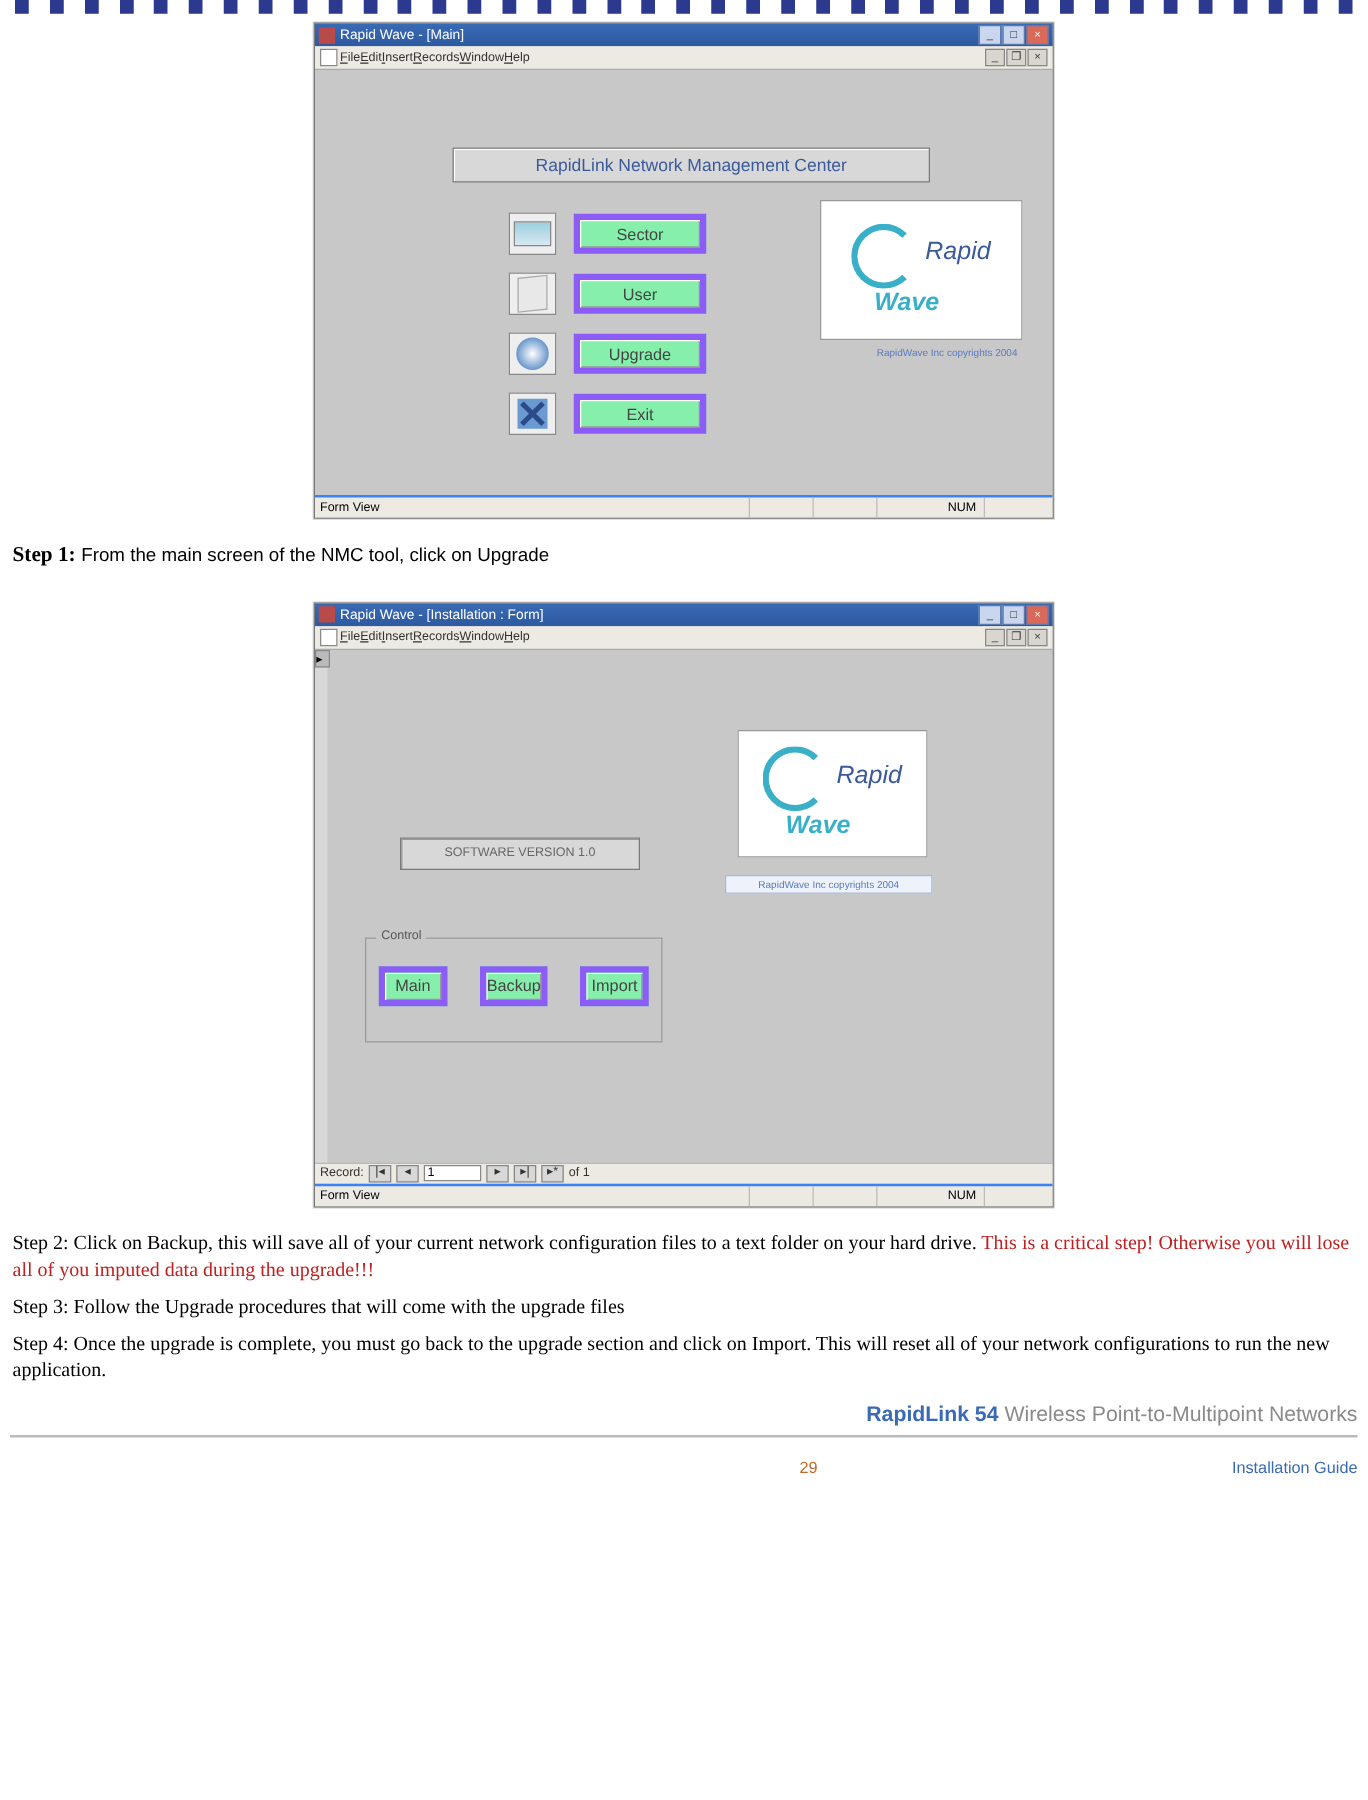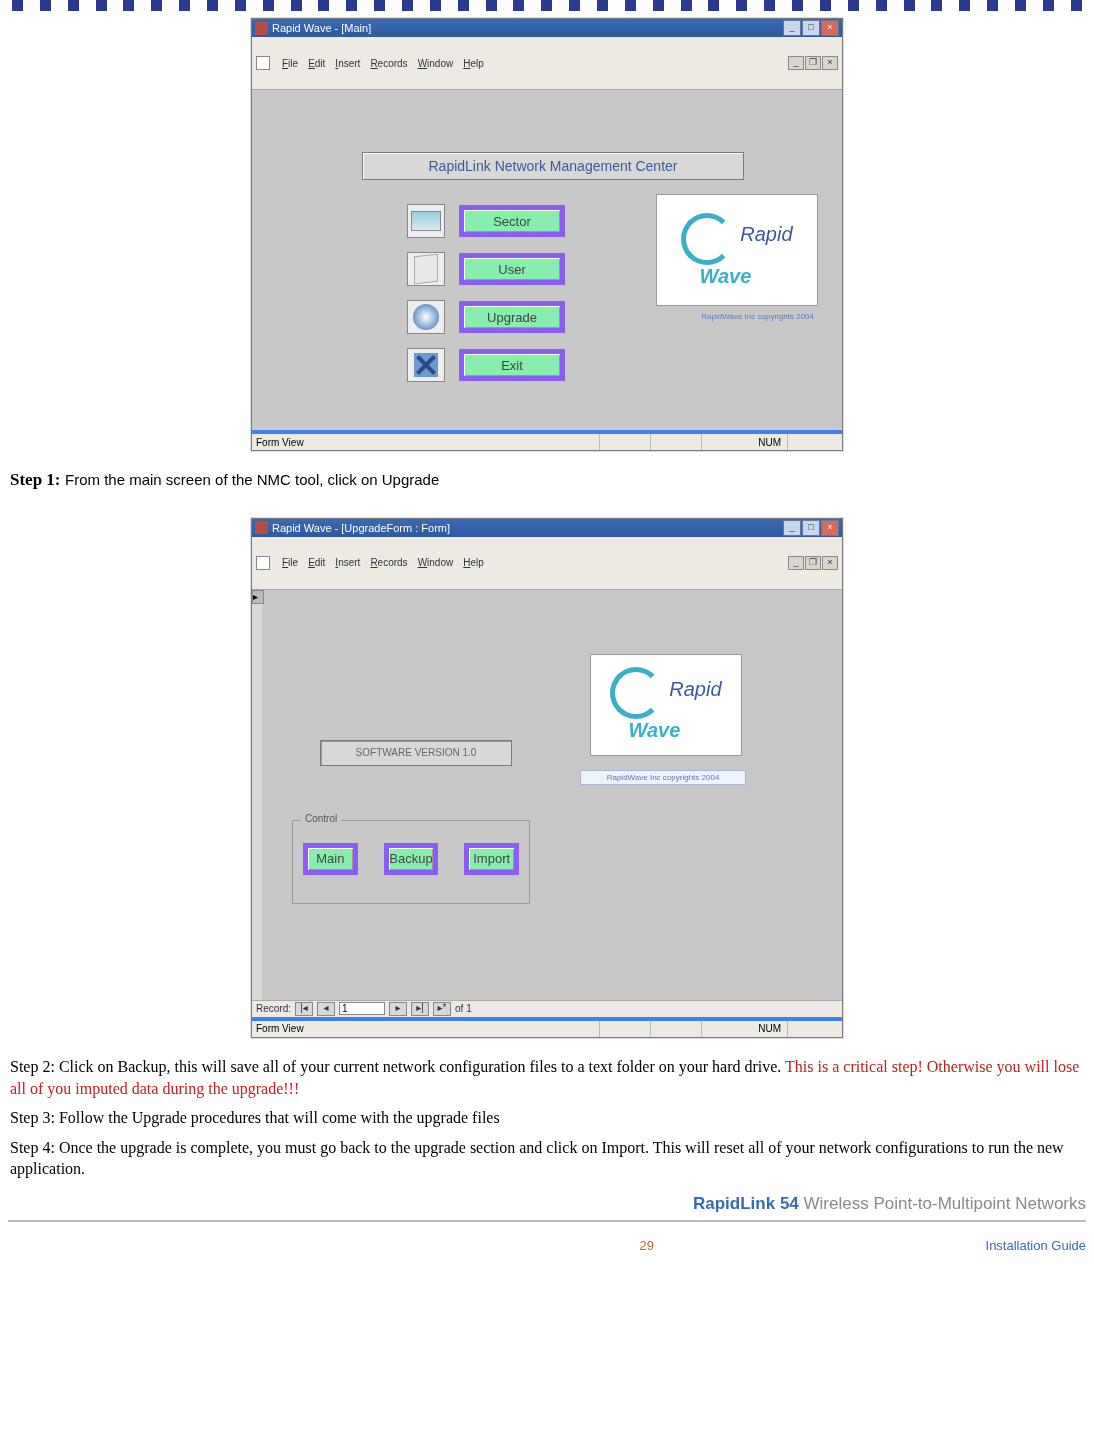--- a/index.html
+++ b/index.html
@@ -41,21 +41,21 @@
   .titlebar .t-text { flex: 1; }
   .titlebar .win-btns { display: flex; gap: 1px; }
   .titlebar .win-btns div {
     width: 16px; height: 14px; background: #c9d6ee;
     border: 1px solid #5a7ab0; font-size: 9px; line-height: 12px; text-align:center;
     color:#333;
   }
   .titlebar .win-btns .close { background: #d96a5a; color:#fff; }
   .menubar {
     display:flex; align-items:center; background:#eceae3; height:18px;
-    padding:17px 4px; gap:10px; font-size:10px; color:#333;
+    padding:0 4px; font-size:10px; color:#333;
     border-bottom:1px solid #aaa;
   }
   .menubar .doc-icon{ width:12px;height:12px;background:#fff;border:1px solid #888;margin-right:2px;}
   .menubar span u{text-decoration:underline;}
   .mdi-controls{margin-left:auto;display:flex;gap:1px;}
   .mdi-controls div{width:14px;height:12px;background:#d8d6cf;border:1px solid #888;font-size:9px;line-height:10px;text-align:center;}
   .client-area {
     background: #c8c8c8;
     position: relative;
   }
@@ -92,21 +92,21 @@
   .logo-wave .wave{ color:#3ab0c8; font-size:20px; font-style:italic; font-weight:bold; display:block; margin-left:18px;}
   .logo-wave .swirl{
     width:42px;height:42px;border:5px solid #3ab0c8;border-right-color:transparent;
     border-radius:50%;display:inline-block;vertical-align:middle;margin-right:4px;
   }
   .copyright{
     position:absolute; font-size:8px; color:#5a7abf;
   }
   .statusbar{
     display:flex; background:#eceae3; height:16px; font-size:10px;
-    align-items:center; padding:0 4px; border-top:4px solid #3b82f6;
+    align-items:center; padding:0 4px; border-top:2px solid #3b82f6;
   }
   .statusbar .sb-left{flex:1;}
   .statusbar .sb-cell{width:50px;border-left:1px solid #bbb;height:100%;}
   .statusbar .num{padding:0 6px;}
 
   .nav-strip{ position:absolute; left:0; top:0; bottom:0; width:10px; background:#d8d8d8;}
   .nav-tab{ width:10px;height:12px;background:#bbb;border:1px solid #888;}
 
   .soft-ver{
     position:absolute; left:68px; top:150px; width:190px; height:24px;
@@ -277,21 +277,21 @@
   <span class="step-label">Step 1:</span>
   <span style="font-family:Arial;font-size:15px;">From the main screen of the NMC tool, click on Upgrade</span>
 </p>
 
 <br>
 
 
 <div class="app-window">
   <div class="titlebar">
     <span class="t-icon"></span>
-    <span class="t-text">Rapid Wave - [UpgradeForm : Form]</span>
+    <span class="t-text">Rapid Wave - [Installation : Form]</span>
     <div class="win-btns">
       <div>_</div>
       <div>□</div>
       <div class="close">×</div>
     </div>
   </div>
   <div class="menubar">
     <span class="doc-icon"></span>
     <span><u>F</u>ile</span>
     <span><u>E</u>dit</span>

